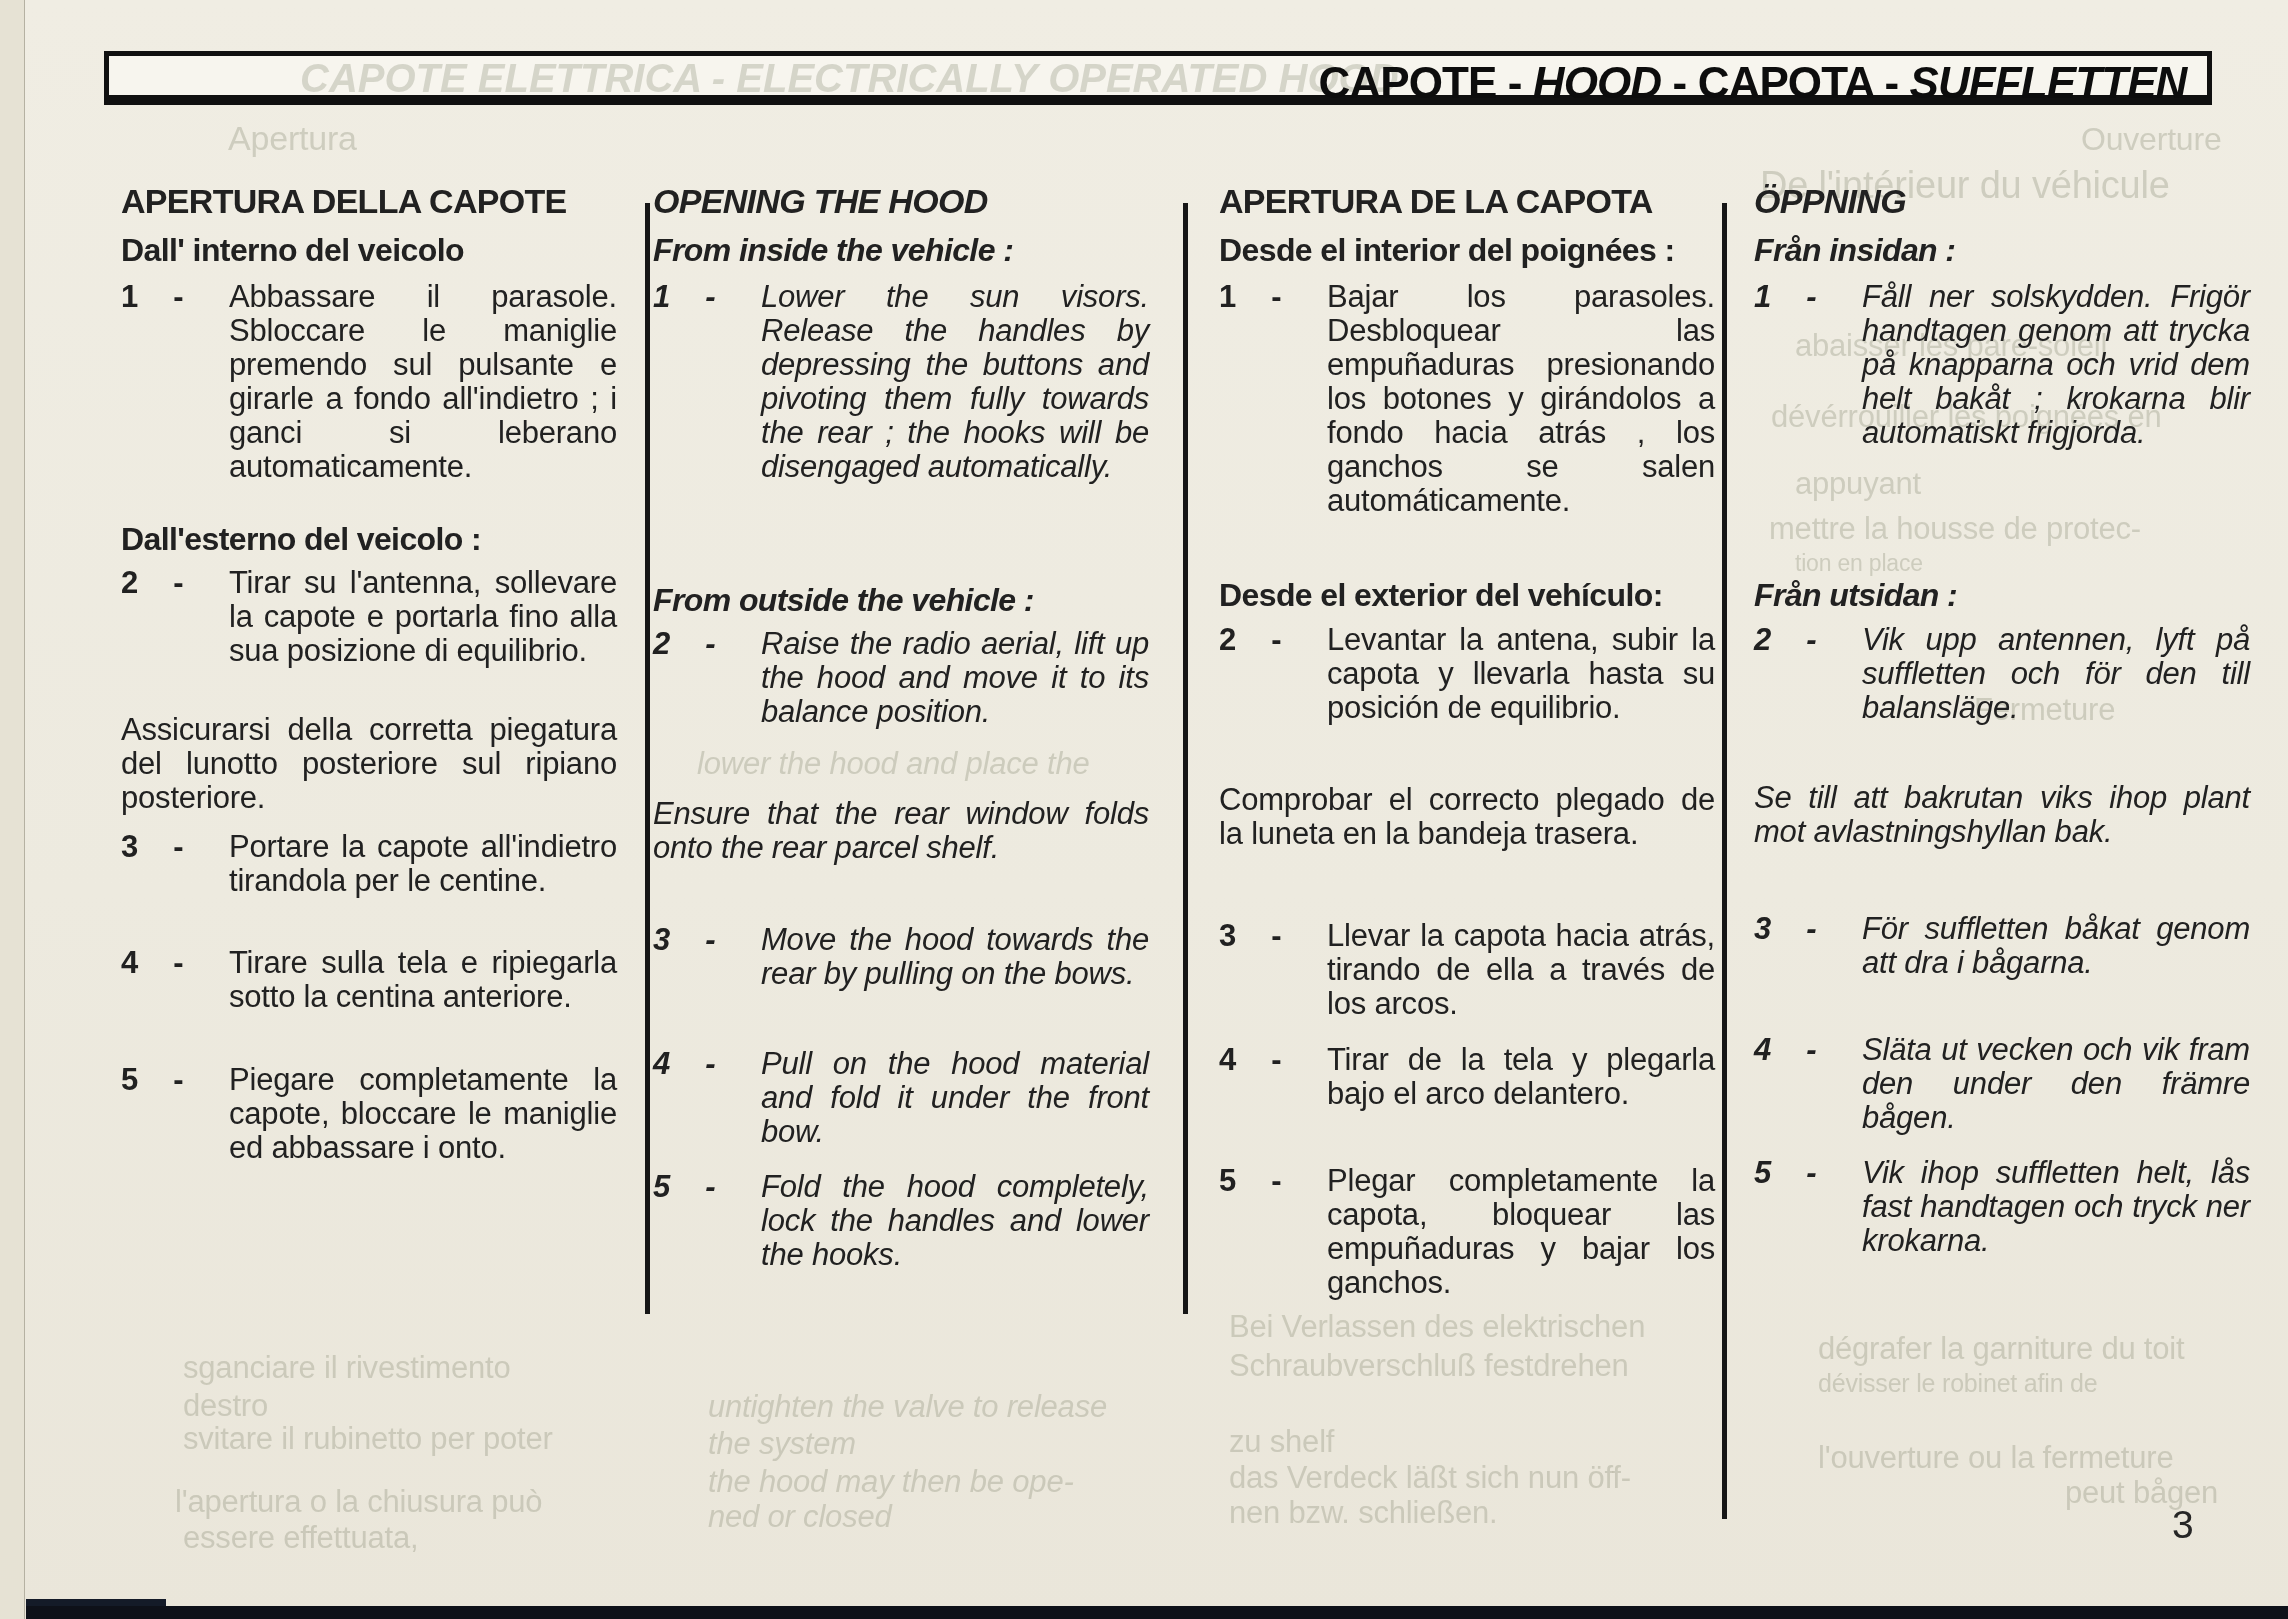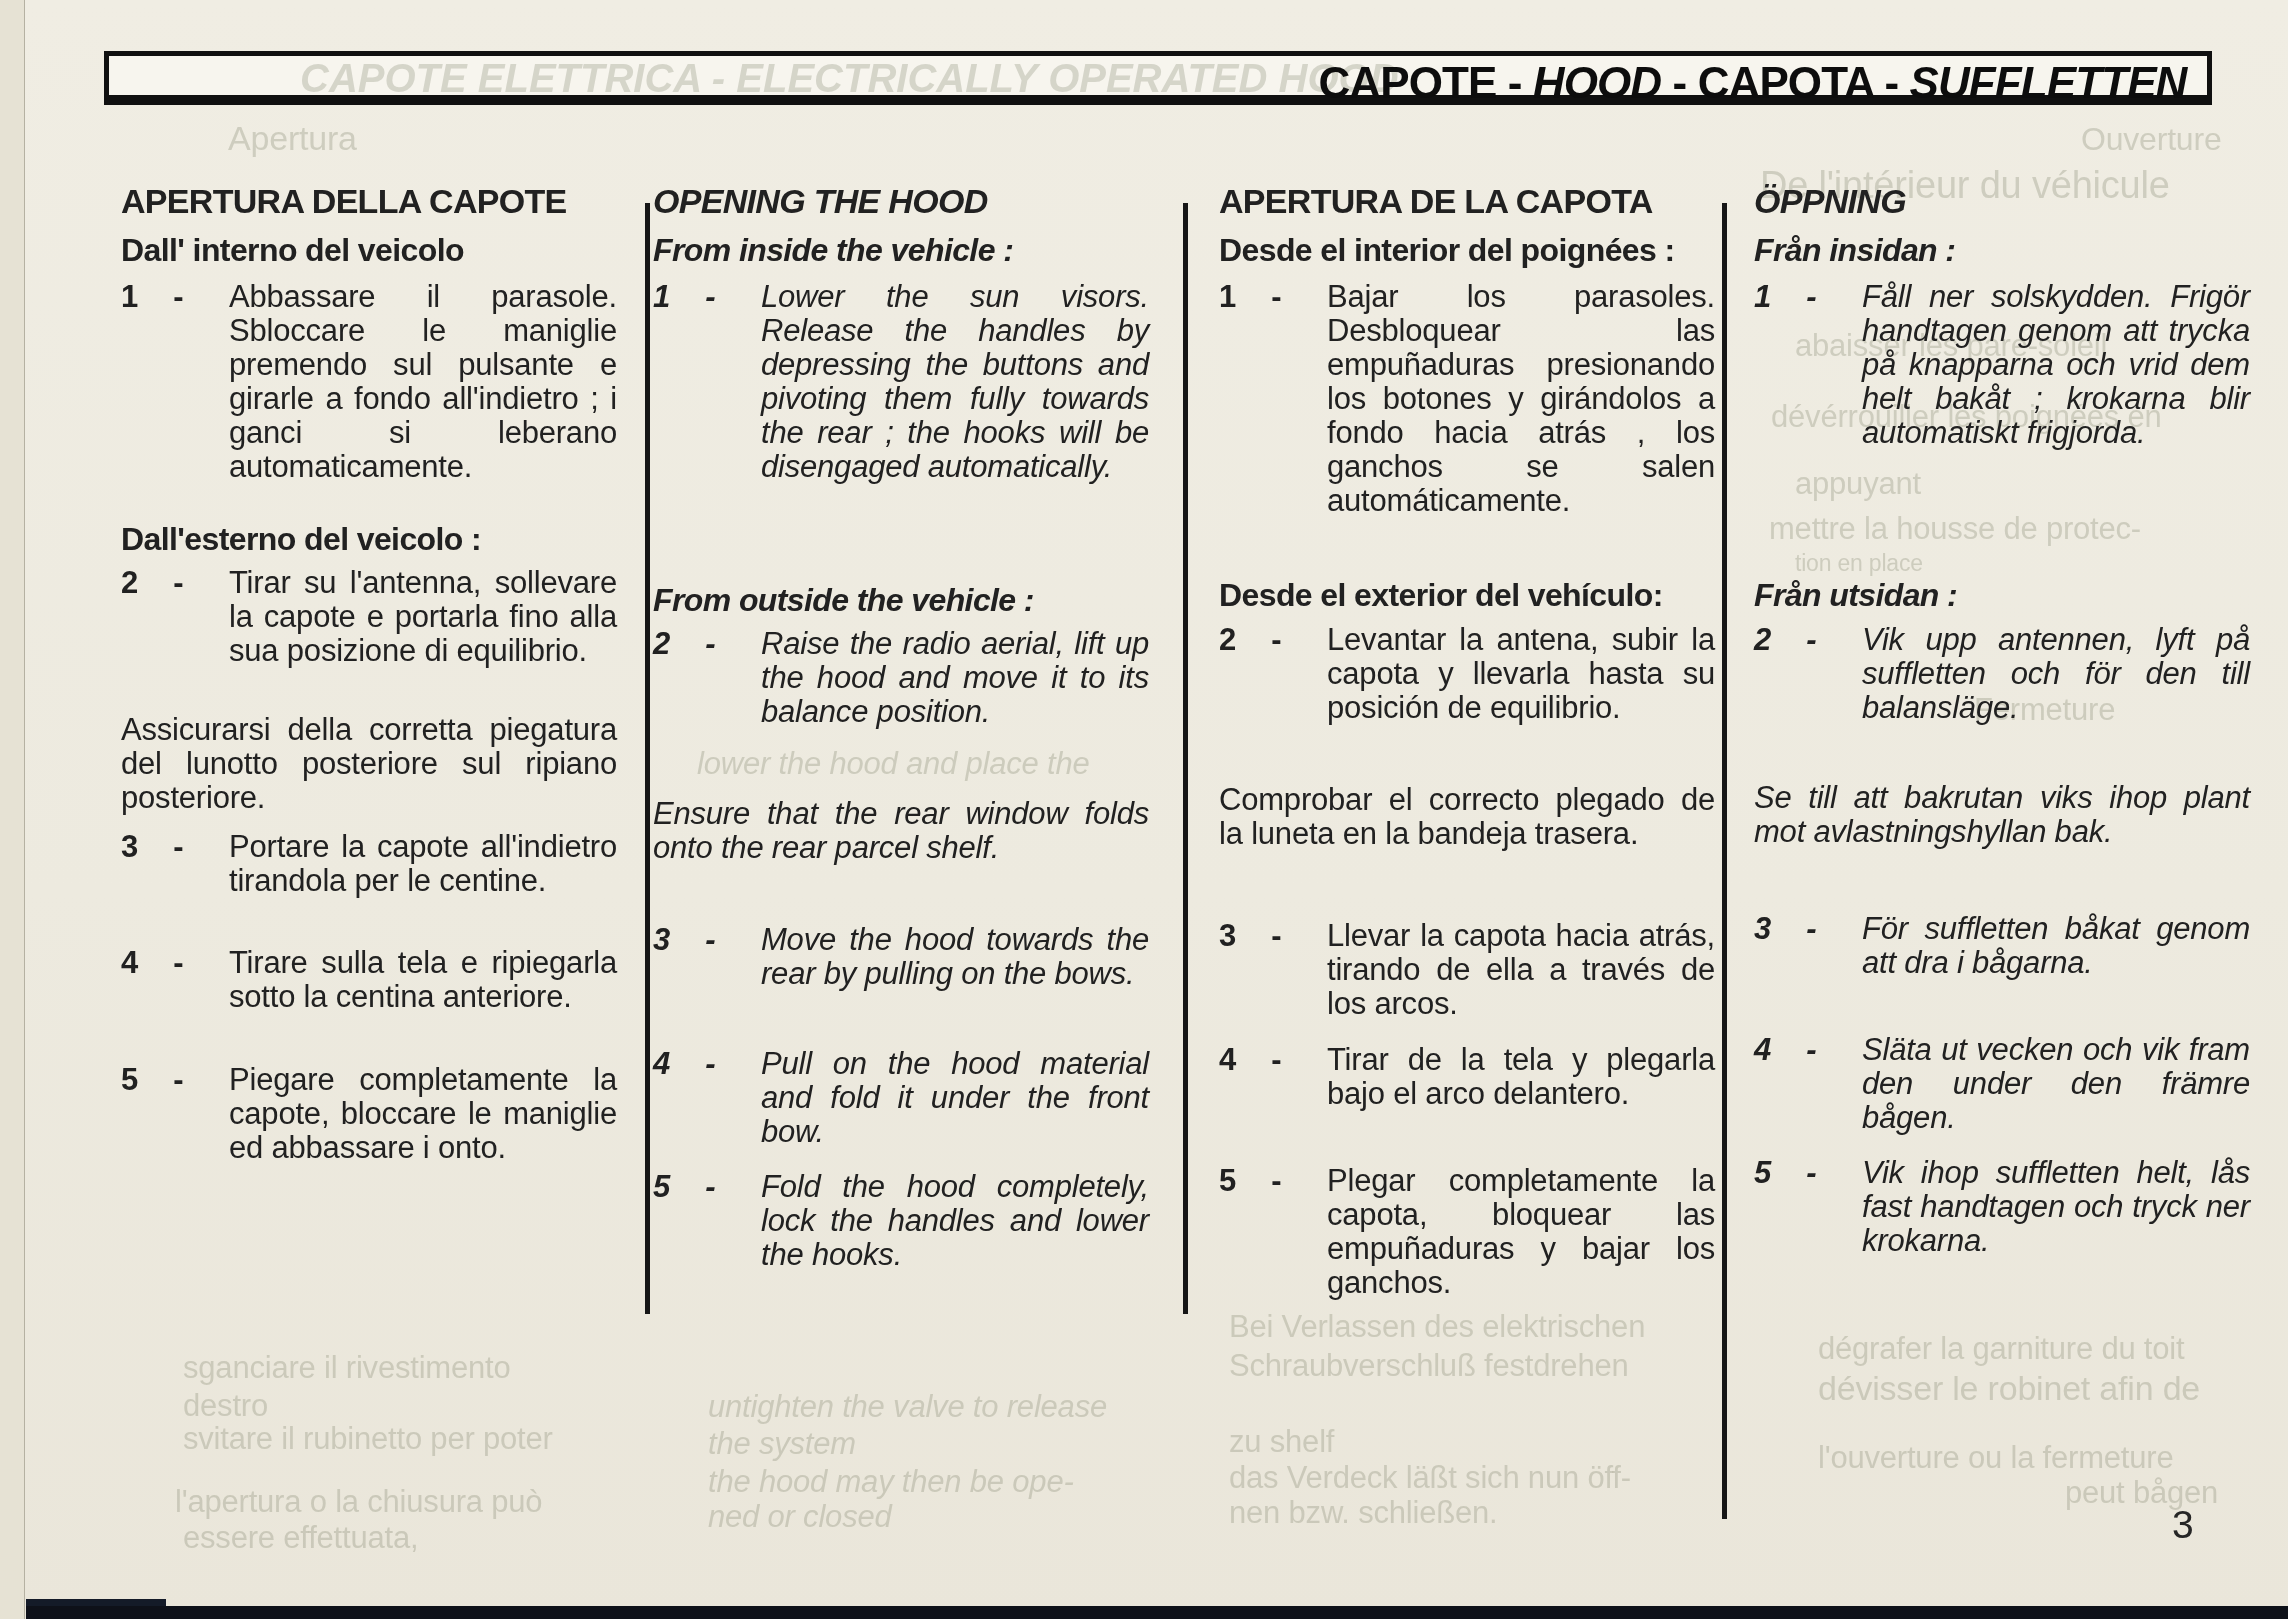--- a/index.html
+++ b/index.html
@@ -105,21 +105,21 @@
       <span class="ghost it" style="left: 708px; top: 1389px; font-size: 31px;">untighten the valve to release</span>
       <span class="ghost it" style="left: 708px; top: 1426px; font-size: 31px;">the system</span>
       <span class="ghost it" style="left: 708px; top: 1464px; font-size: 31px;">the hood may then be ope-</span>
       <span class="ghost it" style="left: 708px; top: 1499px; font-size: 31px;">ned or closed</span>
       <span class="ghost" style="left: 1229px; top: 1309px; font-size: 31px;">Bei Verlassen des elektrischen</span>
       <span class="ghost" style="left: 1229px; top: 1348px; font-size: 31px;">Schraubverschluß festdrehen</span>
       <span class="ghost" style="left: 1229px; top: 1424px; font-size: 31px;">zu shelf</span>
       <span class="ghost" style="left: 1229px; top: 1460px; font-size: 31px;">das Verdeck läßt sich nun öff-</span>
       <span class="ghost" style="left: 1229px; top: 1495px; font-size: 31px;">nen bzw. schließen.</span>
       <span class="ghost" style="left: 1818px; top: 1331px; font-size: 31px;">dégrafer la garniture du toit</span>
-      <span class="ghost" style="left: 1818px; top: 1369px; font-size: 34px;">dévisser le robinet afin de</span>
+      <span class="ghost" style="left: 1818px; top: 1369px; font-size: 25px;">dévisser le robinet afin de</span>
       <span class="ghost" style="left: 1818px; top: 1440px; font-size: 31px;">l'ouverture ou la fermeture</span>
       <span class="ghost" style="left: 2065px; top: 1475px; font-size: 31px;">peut bågen</span>
     </div>
 
   <div class="columns">
       <div class="col col-0">
         <div class="chead">APERTURA DELLA CAPOTE</div>
         <div class="sub">Dall' interno del veicolo</div>
         <div class="item">
           <span class="num">1</span>

